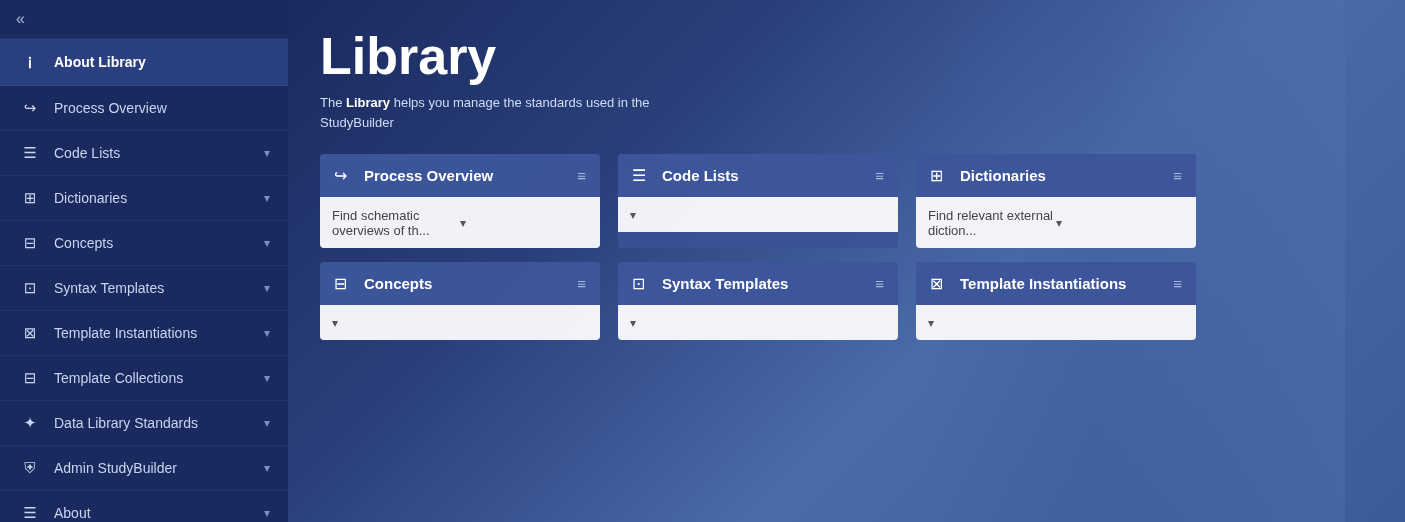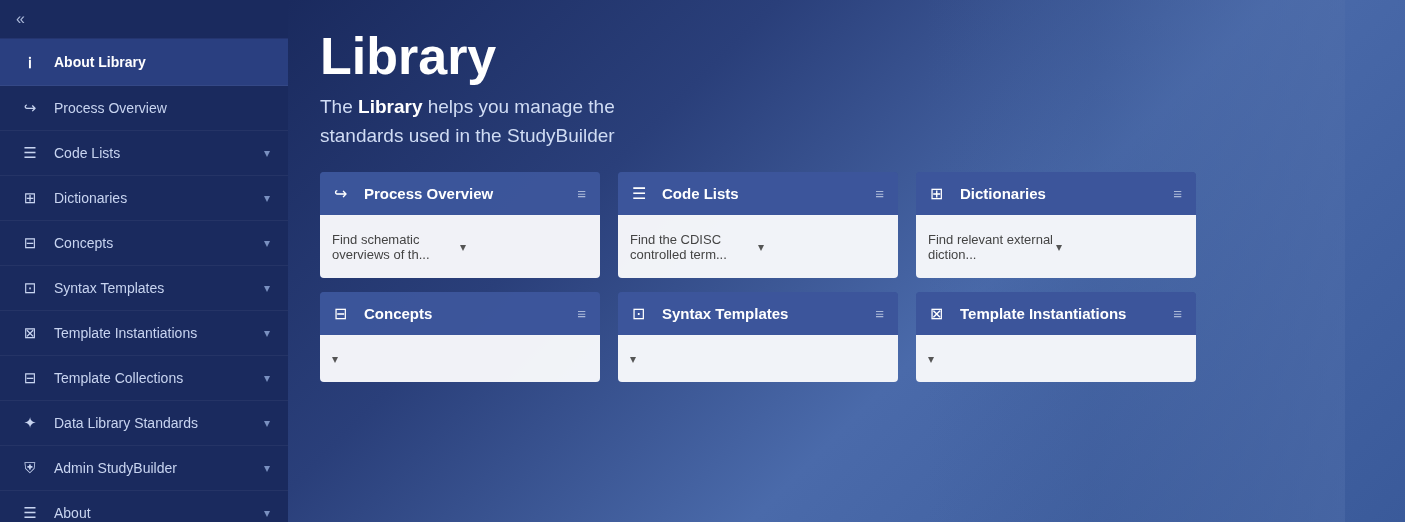--- a/index.html
+++ b/index.html
@@ -86,21 +86,21 @@
       height: 100%;
     }
     .page-title {
       font-size: 52px;
       font-weight: 700;
       color: #fff;
       line-height: 1.1;
       margin-bottom: 8px;
     }
     .page-subtitle {
-      font-size: 19px;
+      font-size: 13px;
       color: #d0dcf4;
       line-height: 1.5;
       max-width: 340px;
       margin-bottom: 22px;
     }
     .page-subtitle strong { font-weight: 700; color: #fff; }
 
     
     .cards-grid {
       display: grid;
@@ -140,21 +140,21 @@
     }
     .card-body {
       padding: 0;
     }
     .card-dropdown {
       display: flex;
       align-items: center;
       background: rgba(255,255,255,0.93);
       color: #333;
       font-size: 13px;
-      padding: 16px 12px;
+      padding: 10px 12px;
       cursor: pointer;
       border-top: 1px solid rgba(255,255,255,0.2);
     }
     .card-dropdown span { flex: 1; color: #444; }
     .card-dropdown .dd-arrow { color: #555; font-size: 12px; }
   </style>
 </head>
 <body>
 
 <nav id="sidebar">
@@ -245,21 +245,20 @@
     </div>
   </div>
         <div class="card">
     <div class="card-header">
       <span class="card-icon">☰</span>
       <span class="card-title">Code Lists</span>
       <span class="card-menu-icon">≡</span>
     </div>
     <div class="card-body">
       <div class="card-dropdown">
-        <span>Find the CDISC controlled term...</span>
         <span class="dd-arrow">▾</span>
       </div>
     </div>
   </div>
         <div class="card">
     <div class="card-header">
       <span class="card-icon">⊞</span>
       <span class="card-title">Dictionaries</span>
       <span class="card-menu-icon">≡</span>
     </div>

